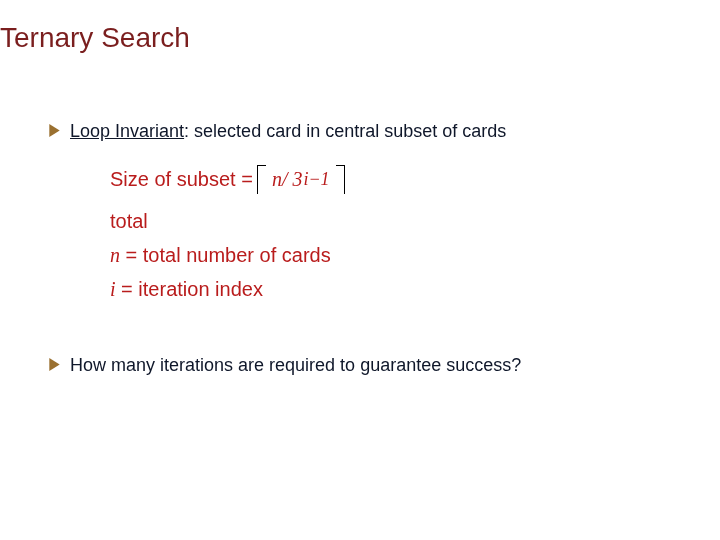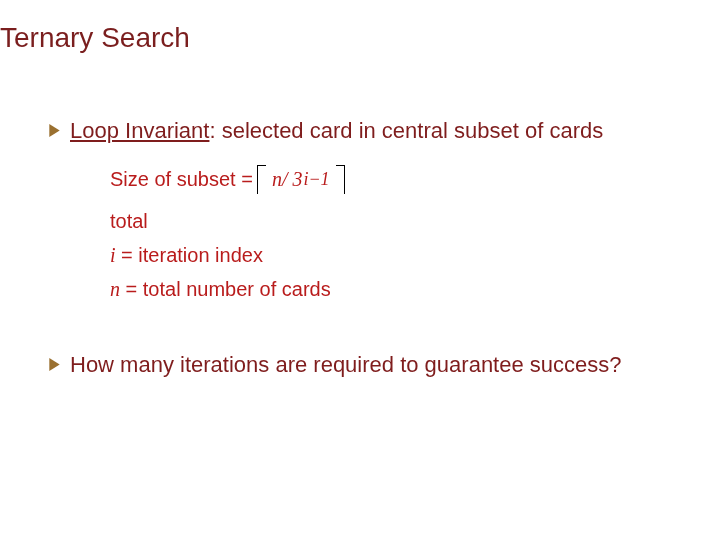--- a/index.html
+++ b/index.html
@@ -44,23 +44,23 @@
     font-size: 18px;
     line-height: 26px;
   }
   .chevron svg {
     width: 13px;
     height: 13px;
     display: block;
     margin-top: 6px;
   }
   .bullet-text {
-    font-size: 22px;
+    font-size: 18px;
     line-height: 26px;
-    color: #7f1d1d;
+    color: #0f172a;
   }
   .underline {
     text-decoration: underline;
   }
   .math-block {
     margin-left: 62px;
     margin-top: 18px;
     font-family: Arial, sans-serif;
     font-size: 20px;
     color: #b91c1c;
@@ -142,24 +142,24 @@
         <span class="ceil-left"></span>
         <span class="ceil-content">
           <span>n</span>
             <span> / 3</span>
             <span class="sup">i−1</span>
         </span>
         <span class="ceil-right"></span>
       </div>
       <div class="where">total</div>
       <div class="def-line">
-        <span class="ital">i</span><span> = iteration index</span>
+        <span class="ital">n</span><span> = total number of cards</span>
       </div>
       <div class="def-line">
-        <span class="ital">n</span><span> = total number of cards</span>
+        <span class="ital">i</span><span> = iteration index</span>
       </div>
     </div>
 
     <div class="bullet-row bullet2">
       <span class="chevron">
         <svg viewBox="0 0 10 10">
             <polygon points="1,0 9,5 1,10" fill="#9a7030"></polygon>
           </svg>
       </span>
       <span class="bullet-text">How many iterations are required to guarantee success?</span>

